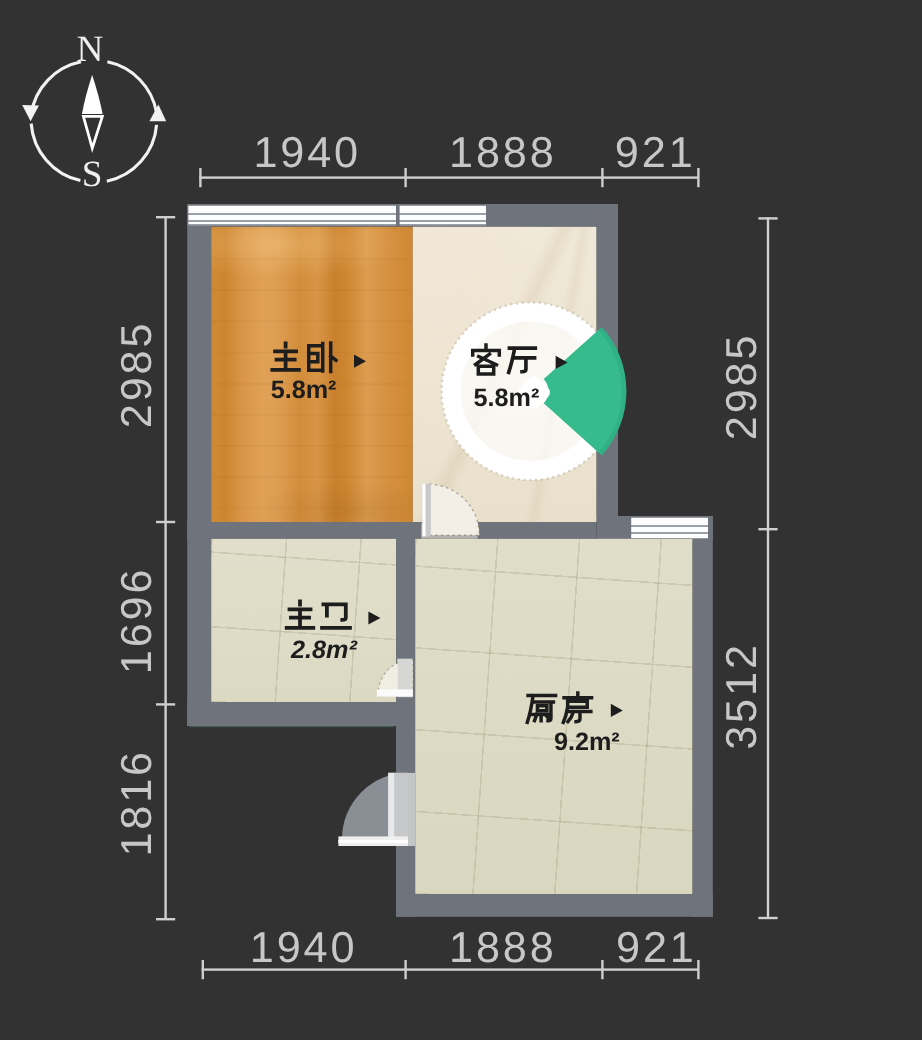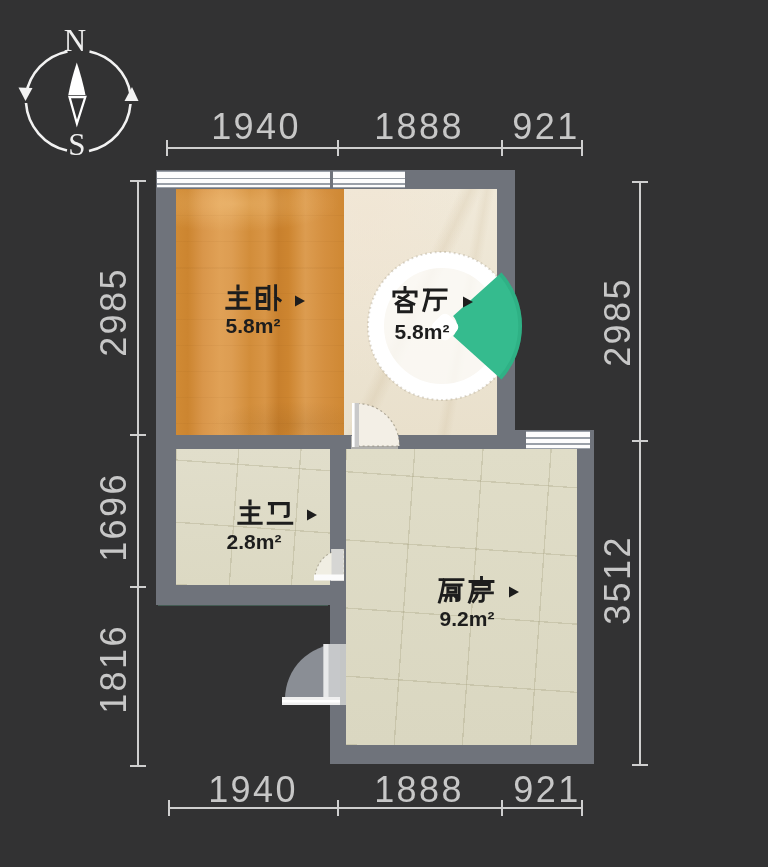--- a/index.html
+++ b/index.html
@@ -194,30 +194,30 @@
     </g>
   </svg>
   <svg class="abs" style="left:266px;top:499px;" width="28" height="28" viewBox="0 0 24 24">
     <g stroke="#1d1d1d" stroke-width="2.7" fill="none" stroke-linecap="square">
       <path d="M3,4 H19 M19,4 V13.5 Q19,15 16.5,15 M5.5,4 V12 M2,20.8 H22"></path>
     </g>
   </svg>
   <svg class="abs" style="left:306px;top:509px;" width="12" height="12" viewBox="0 0 12 12">
     <polygon points="1,0.5 11,6 1,11.5" fill="#1d1d1d"></polygon>
   </svg>
-  <div class="roomnum" style="left:214px;top:530px;">2.8m²</div>
+  <div class="roomnum" style="left:230px;top:530px;font-style:italic;">2.8m²</div>
 
   <svg class="abs" style="left:437px;top:576px;" width="29" height="29" viewBox="0 0 24 24">
     <g stroke="#1d1d1d" stroke-width="2.4" fill="none" stroke-linecap="square">
       <path d="M2.5,3 H21.5 M6,3 Q4.5,14 2,21.5 M7,7.5 H20 M9,10 H15.5 V13.5 H9 Z M5.5,16 H16 M18.3,7.5 V18.8 Q18.3,20.3 16.3,20.3 M14.8,16.5 L16.6,18.6 M8.5,16 L7,20.3 M11.5,16 V20.3"></path>
     </g>
   </svg>
   <svg class="abs" style="left:467px;top:576px;" width="29" height="29" viewBox="0 0 24 24">
     <g stroke="#1d1d1d" stroke-width="2.4" fill="none" stroke-linecap="square">
       <path d="M12,0.8 V3 M2.5,4.5 H21.5 M5,7 H18.5 V11 H5 Z M5,11 Q4,17 2,21.5 M6.5,14 H21 M13.5,14 V19 Q13.5,21 10.8,21 M9,14 Q8,18 5.2,21"></path>
     </g>
   </svg>
   <svg class="abs" style="left:508px;top:586px;" width="12" height="12" viewBox="0 0 12 12">
     <polygon points="1,0.5 11,6 1,11.5" fill="#1d1d1d"></polygon>
   </svg>
-  <div class="roomnum" style="left:427px;top:607px;">9.2m²</div>
+  <div class="roomnum" style="left:449px;top:607px;">9.2m²</div>
 
 </div>
 
 </body></html>

